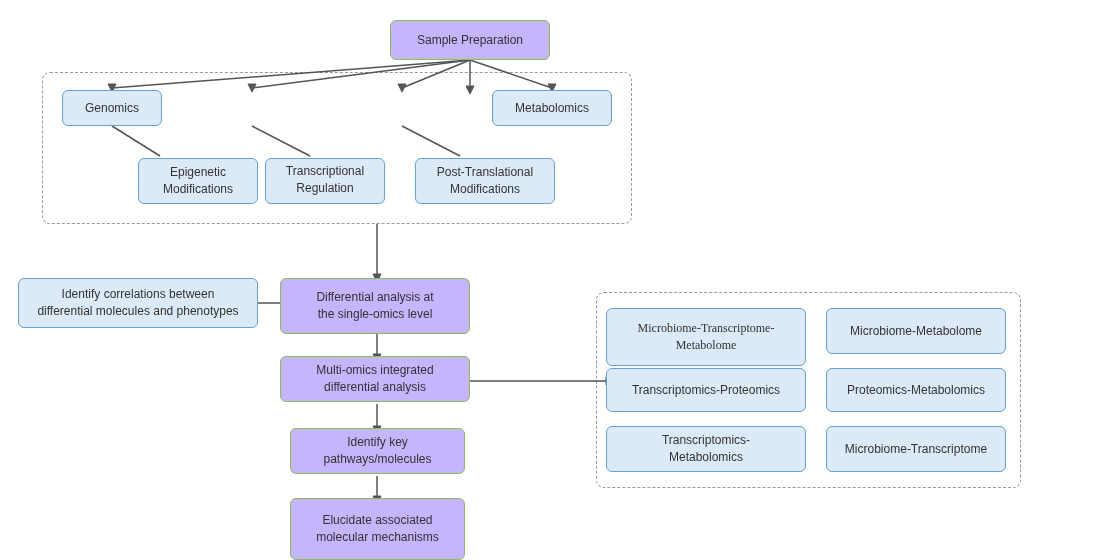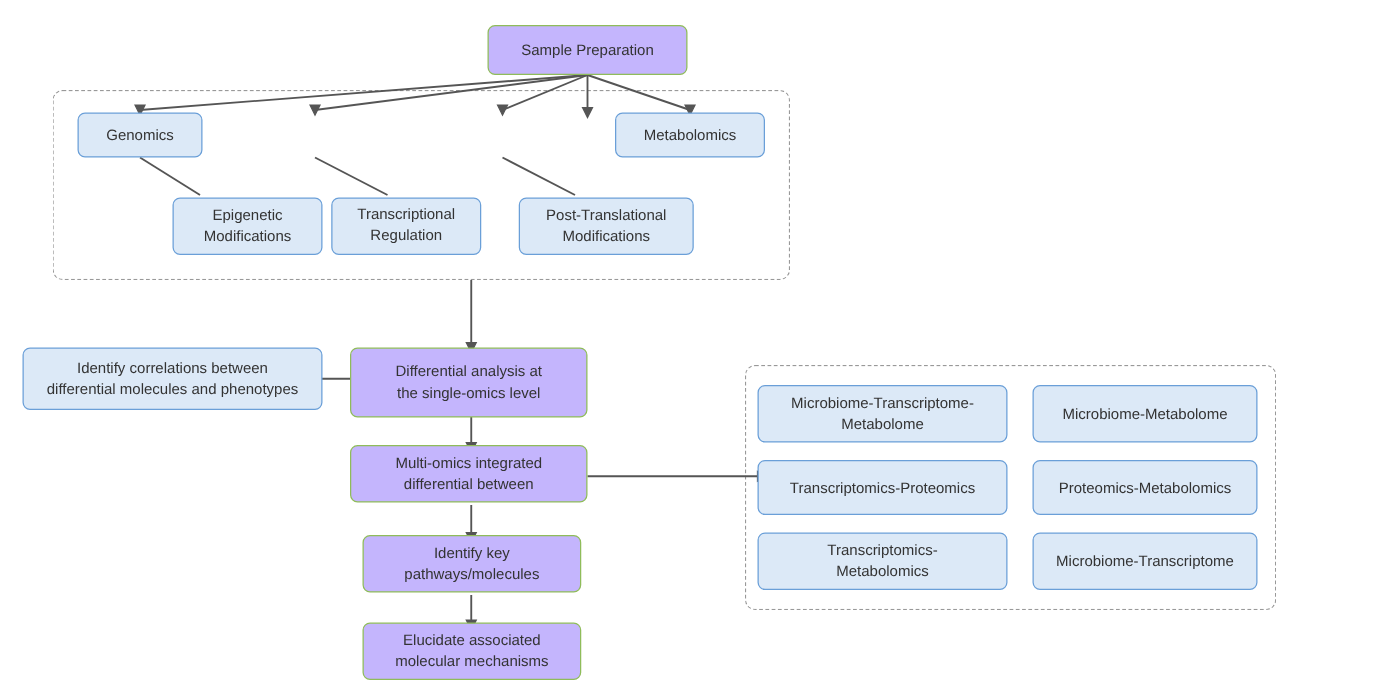--- a/index.html
+++ b/index.html
@@ -143,34 +143,34 @@
 differential molecules and phenotypes</span>
   </div>
 
   <div class="box green-box" style="left:280px; top:278px; width:190px; height:56px; white-space:pre-line;">
     <span style="white-space:pre-line;">Differential analysis at
 the single-omics level</span>
   </div>
 
   <div class="box green-box" style="left:280px; top:356px; width:190px; height:46px; white-space:pre-line;">
     <span style="white-space:pre-line;">Multi-omics integrated
-differential between</span>
+differential analysis</span>
   </div>
 
   <div class="box green-box" style="left:290px; top:428px; width:175px; height:46px; white-space:pre-line;align-items:center;">
     <span style="white-space:pre-line;">Identify key
 pathways/molecules</span>
   </div>
 
-  <div class="box green-box" style="left:290px; top:498px; width:175px; height:46px; white-space:pre-line;">
+  <div class="box green-box" style="left:290px; top:498px; width:175px; height:62px; white-space:pre-line;">
     <span style="white-space:pre-line;">Elucidate associated
 molecular mechanisms</span>
   </div>
 
-  <div class="box blue-box" style="left:606px; top:308px; width:200px; height:46px; white-space:pre-line;">
+  <div class="box blue-box" style="left:606px; top:308px; width:200px; height:58px; white-space:pre-line;font-family:Liberation Serif, serif;">
     <span style="white-space:pre-line;">Microbiome-Transcriptome-
 Metabolome</span>
   </div>
 
   <div class="box blue-box" style="left:826px; top:308px; width:180px; height:46px;">
     <span>Microbiome-Metabolome</span>
   </div>
 
   <div class="box blue-box" style="left:606px; top:368px; width:200px; height:44px;">
     <span>Transcriptomics-Proteomics</span>

